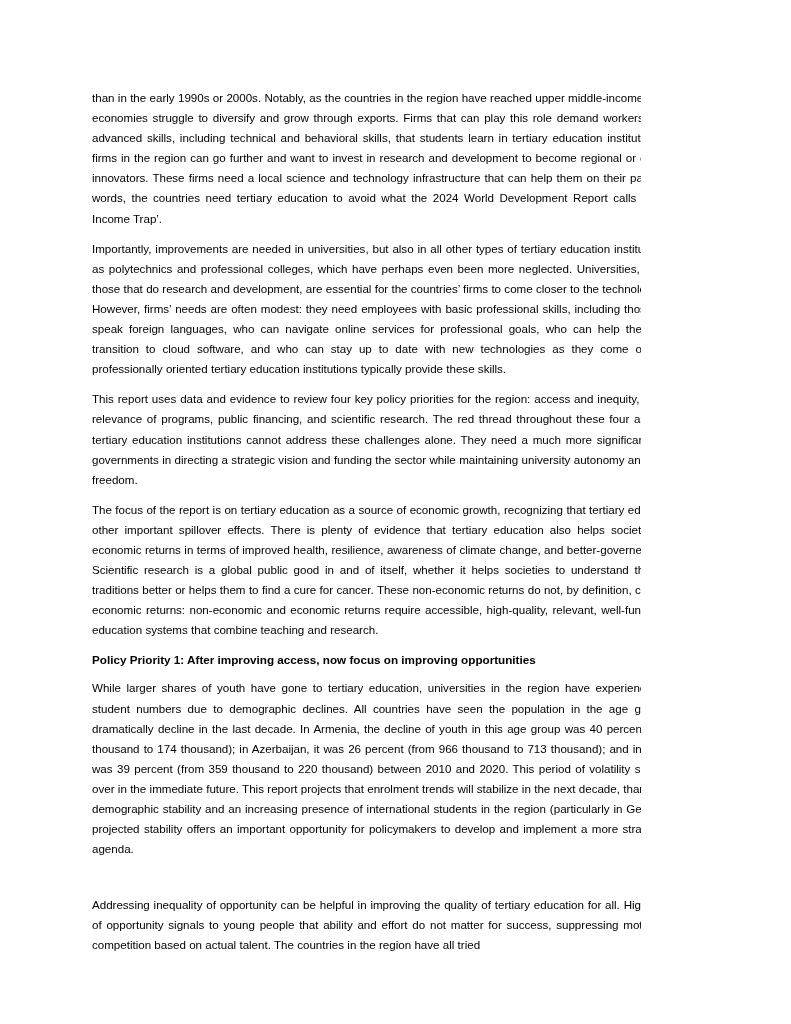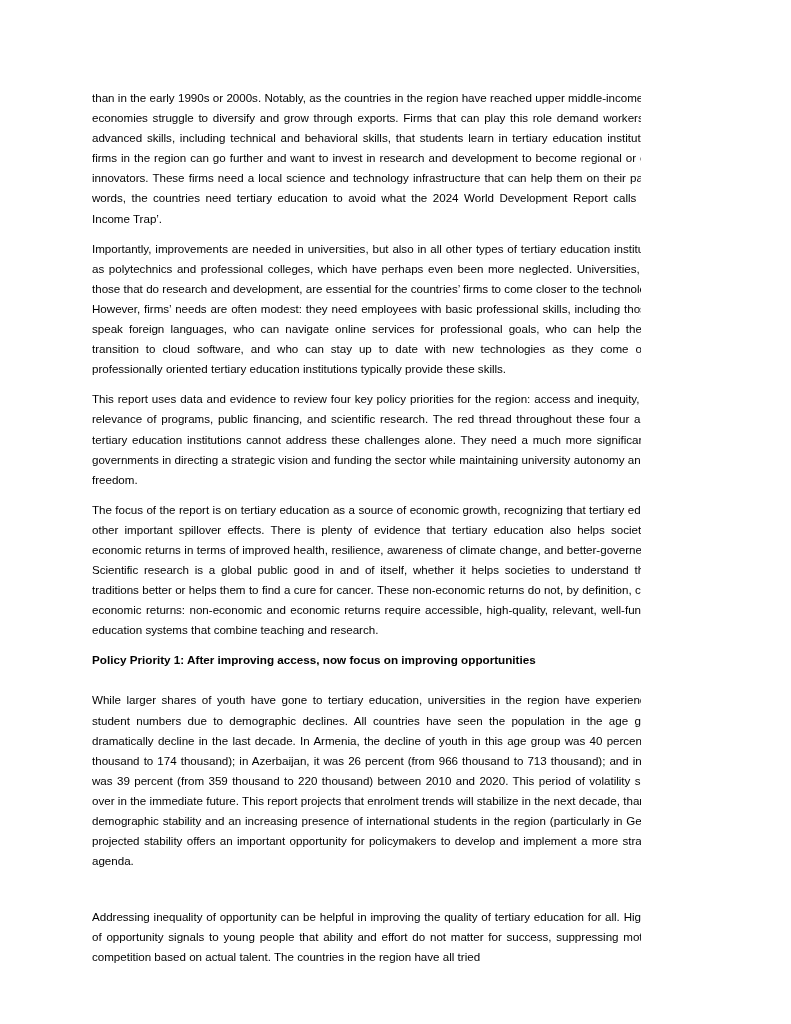--- a/index.html
+++ b/index.html
@@ -36,21 +36,21 @@
     hyphens: manual;
   }
   p.para:last-of-type {
     margin-bottom: 0;
     margin-top: 36px;
   }
   .lead {
     font-weight: normal;
   }
   h2.heading {
-    margin: 6px 0 20px 0;
+    margin: 6px 0 8px 0;
     font-size: 11.7px;
     line-height: 20px;
     font-weight: bold;
     text-align: left;
   }
   .page-number {
     position: absolute;
     left: 92px;
     top: 944px;
     width: 608px;

